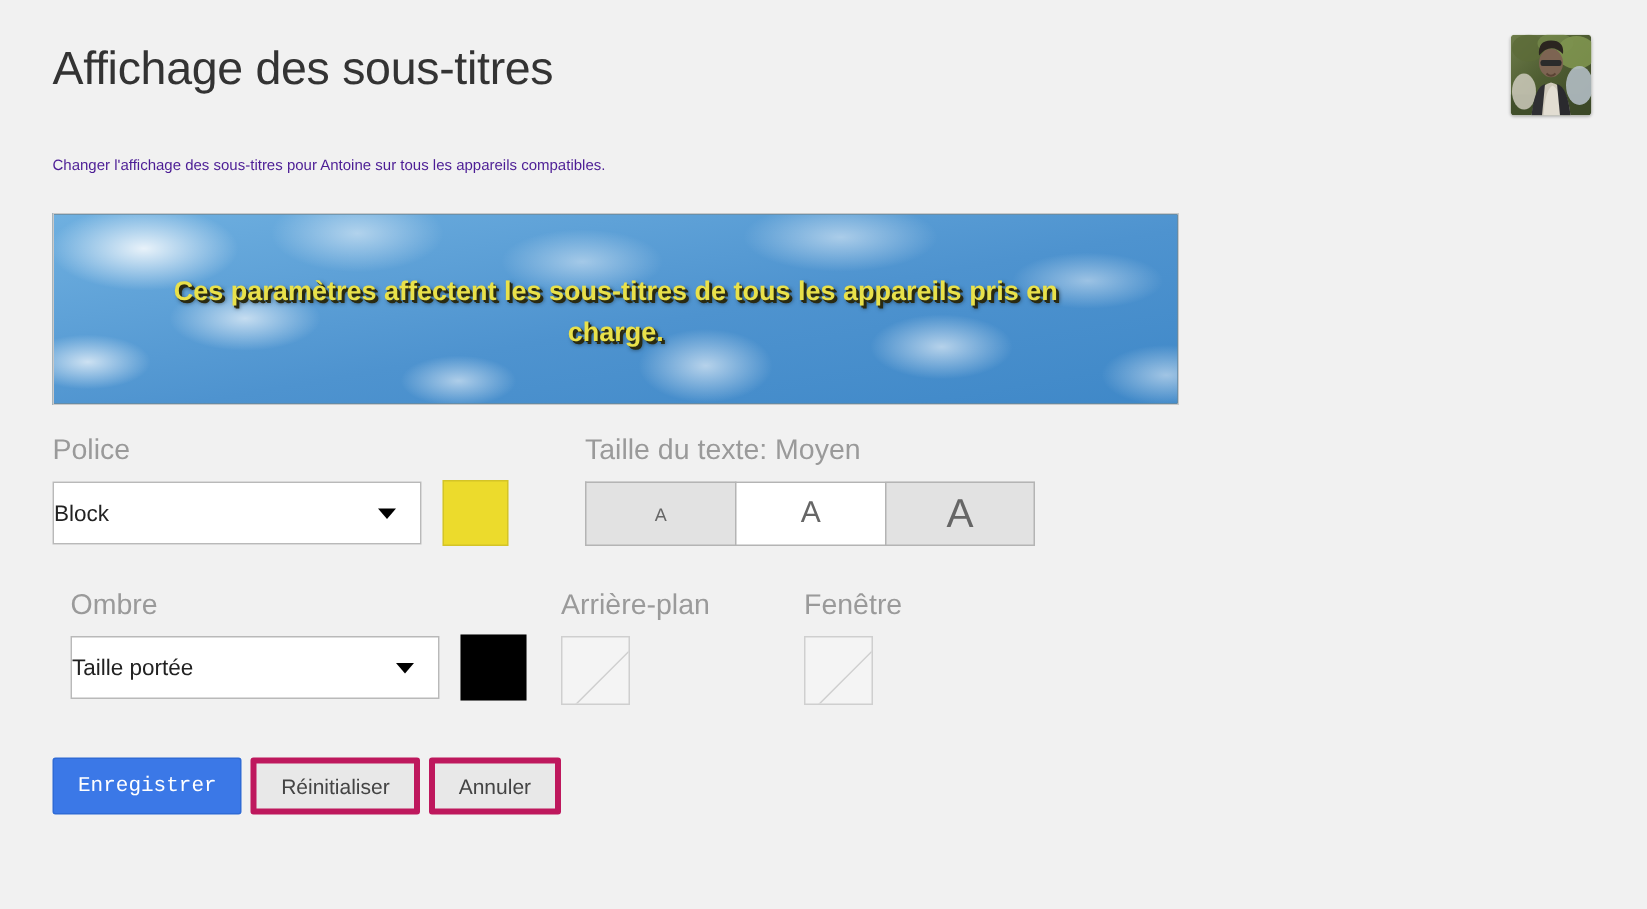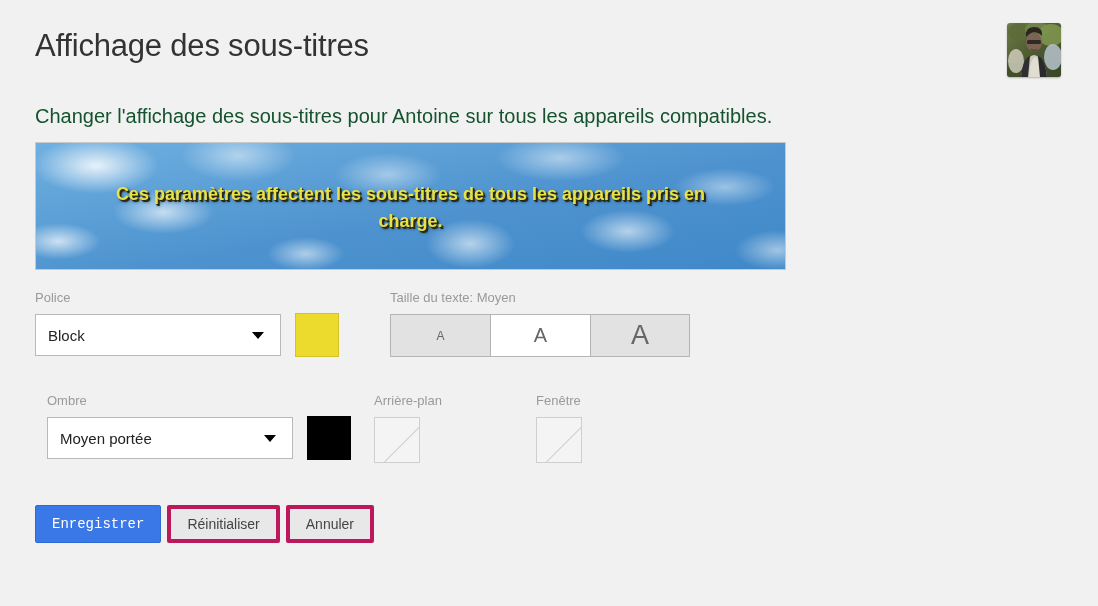--- a/index.html
+++ b/index.html
@@ -46,22 +46,22 @@
     font-weight: 400;
     color: #333;
     letter-spacing: -0.2px;
     margin: 0;
     white-space: nowrap;
   }
   .page-subtitle {
     position: absolute;
     left: 35px;
     top: 105px;
-    font-size: 20px;
-    color: #14532d;
+    font-size: 10px;
+    color: #4c1d95;
     margin: 0;
     white-space: nowrap;
   }
 
   
   .preview {
     position: absolute;
     left: 35px;
     top: 142px;
     width: 751px;
@@ -100,21 +100,21 @@
     line-height: 27px;
     color: #e9e14a;
     text-shadow:
       2px 2px 0 #2a2a12,
       1px 1px 0 #2a2a12,
       2px 2px 3px rgba(0,0,0,0.6);
   }
 
   
   .field-label {
-    font-size: 13px;
+    font-size: 19px;
     color: #9a9a9a;
     margin: 0 0 9px 0;
     display: block;
   }
 
   .row-font { position: absolute; left: 35px; top: 290px; }
   .row-size { position: absolute; left: 390px; top: 290px; }
   .row-shadow { position: absolute; left: 47px; top: 393px; }
   .row-bg { position: absolute; left: 374px; top: 393px; }
   .row-window { position: absolute; left: 536px; top: 393px; }
@@ -130,21 +130,21 @@
     height: 42px;
     background: #fff;
     border: 1px solid #b9b9b9;
     box-sizing: border-box;
     display: flex;
     align-items: center;
   }
   .select-box .value {
     font-size: 15px;
     color: #222;
-    padding-left: 12px;
+    padding-left: 0;
     white-space: nowrap;
   }
   .select-box .arrow {
     position: absolute;
     right: 16px;
     top: 50%;
     margin-top: -3px;
     width: 0; height: 0;
     border-left: 6px solid transparent;
     border-right: 6px solid transparent;
@@ -293,21 +293,21 @@
       <div class="size-btn s1">A</div>
       <div class="size-btn s2 selected">A</div>
       <div class="size-btn s3">A</div>
     </div>
   </div>
 
   <div class="row-shadow">
     <span class="field-label">Ombre</span>
     <div class="control-line">
       <div class="select-box">
-        <span class="value">Moyen portée</span>
+        <span class="value">Taille portée</span>
         <span class="arrow"></span>
       </div>
       <div class="color-swatch" id="shadow-color" style="background: rgb(0, 0, 0);"></div>
     </div>
   </div>
 
   <div class="row-bg">
     <span class="field-label">Arrière-plan</span>
     <div class="transparent-swatch"></div>
   </div>

